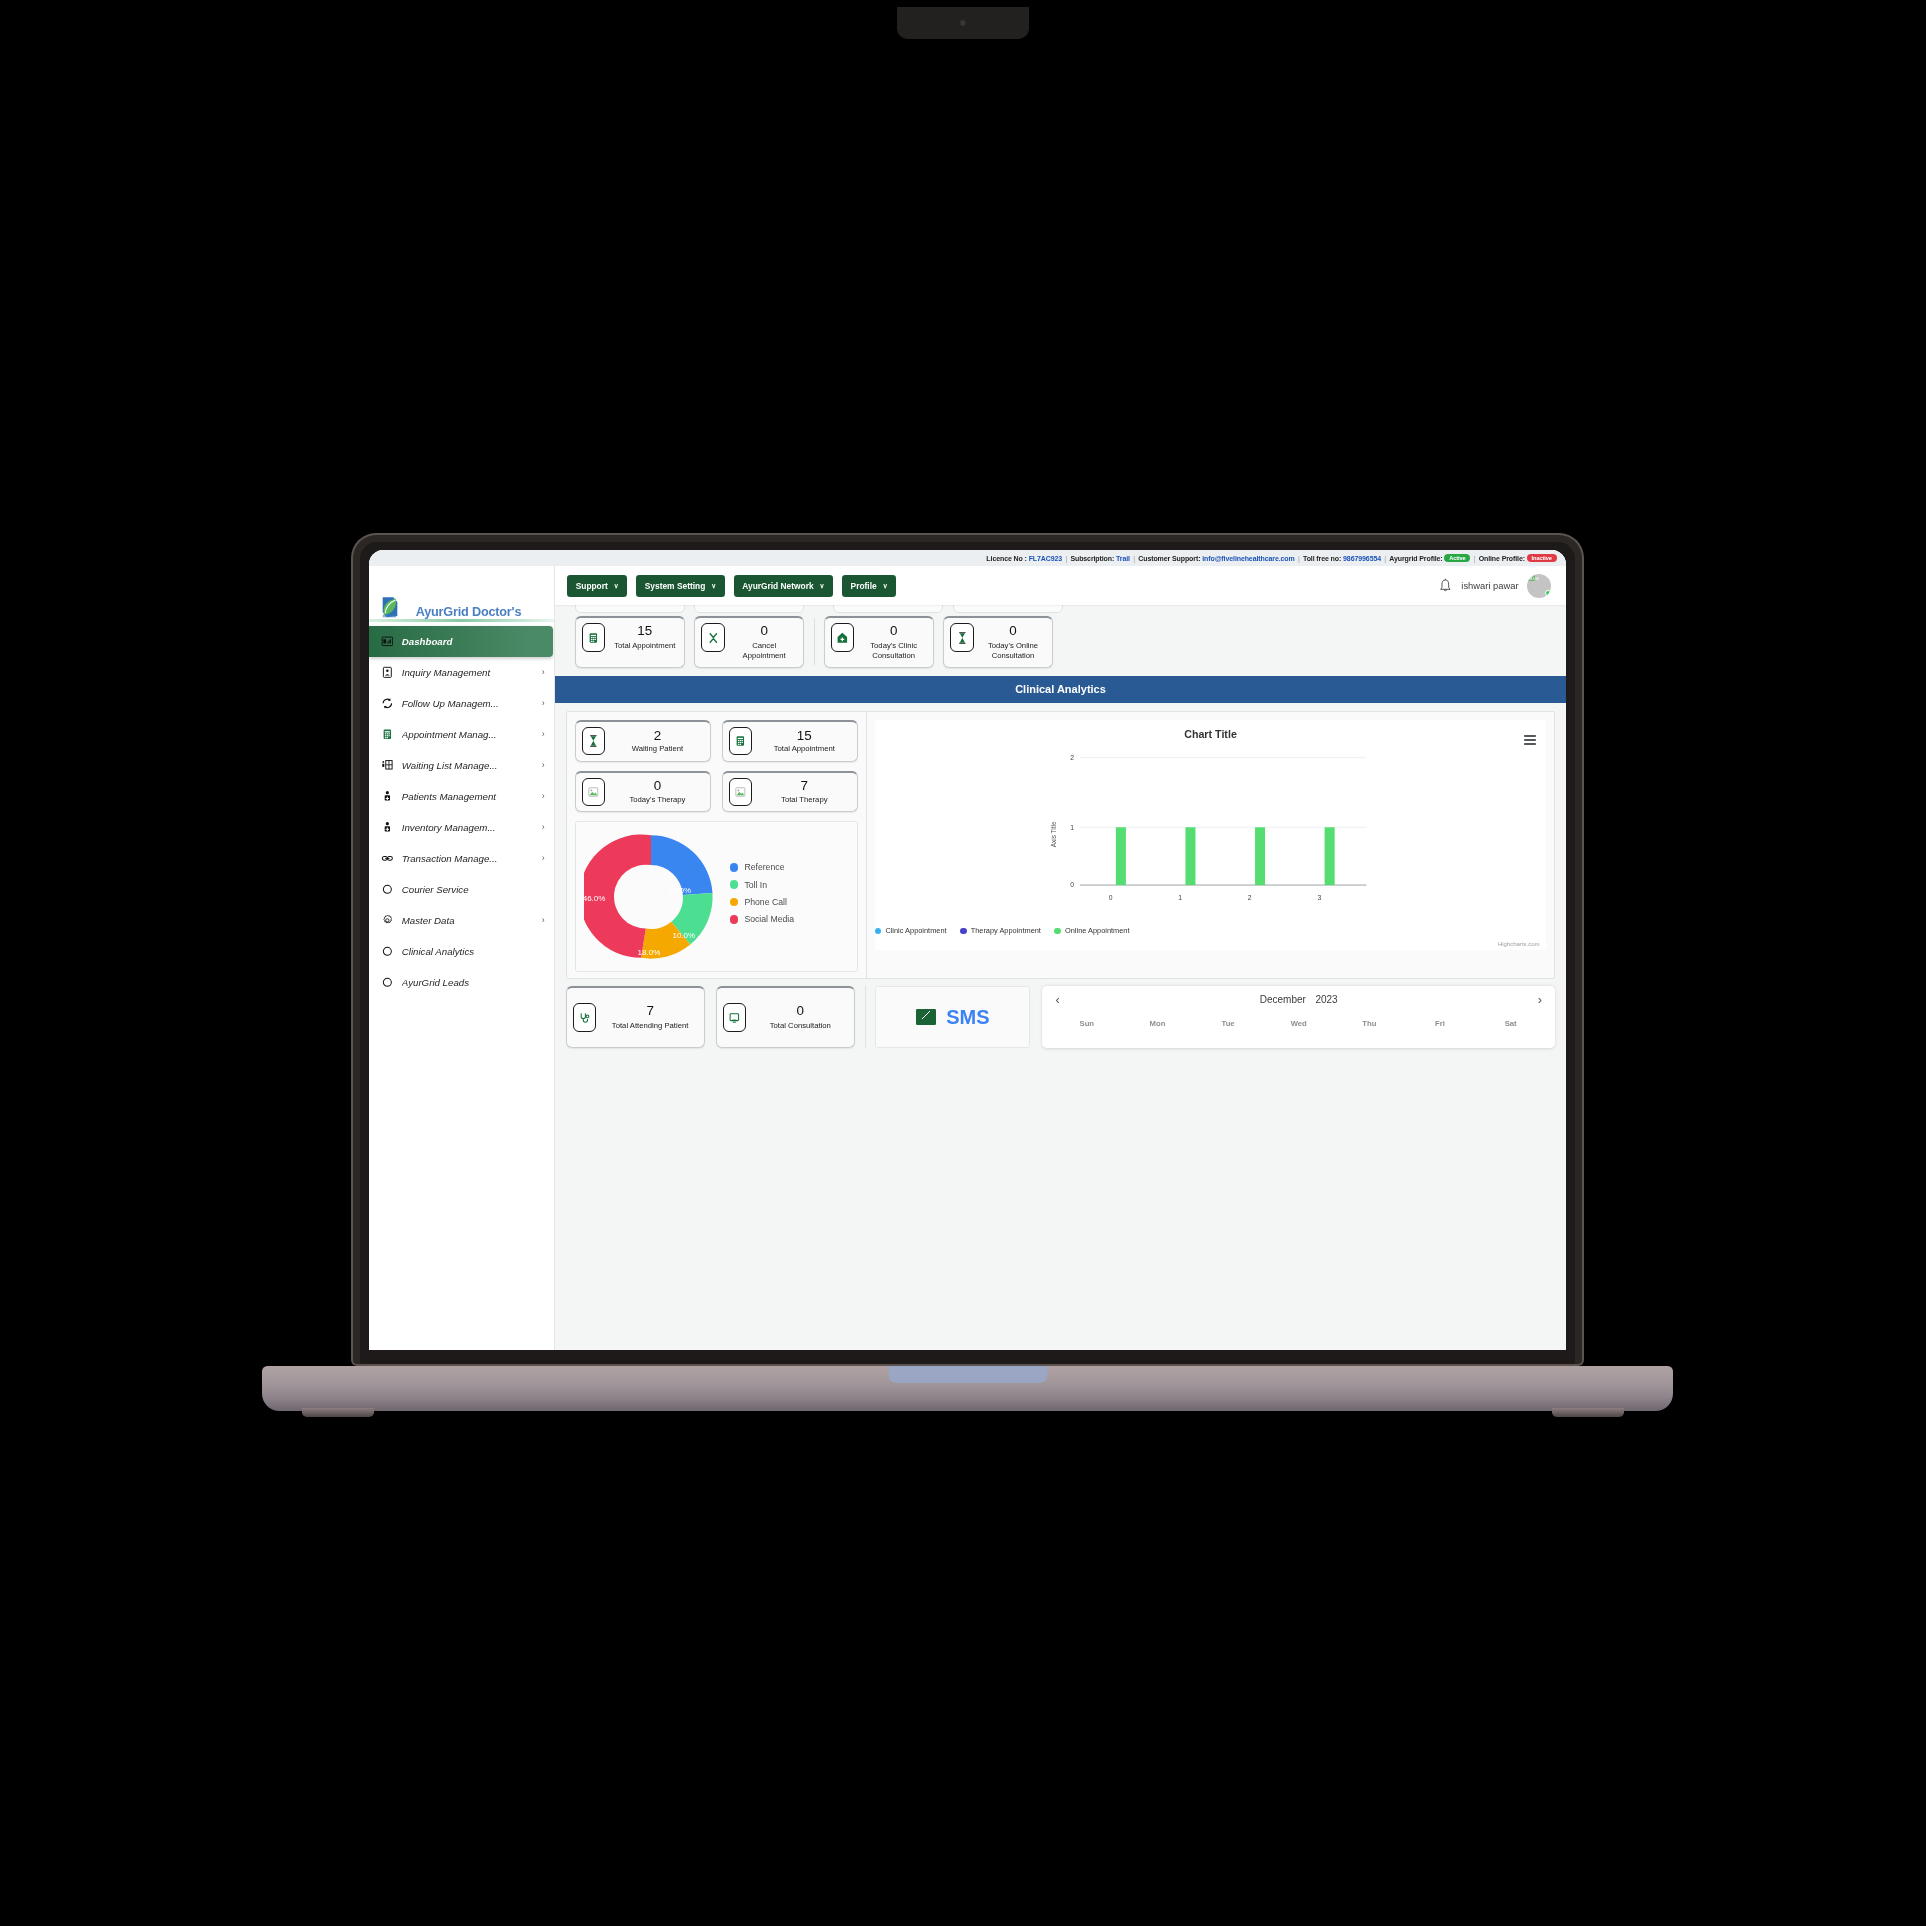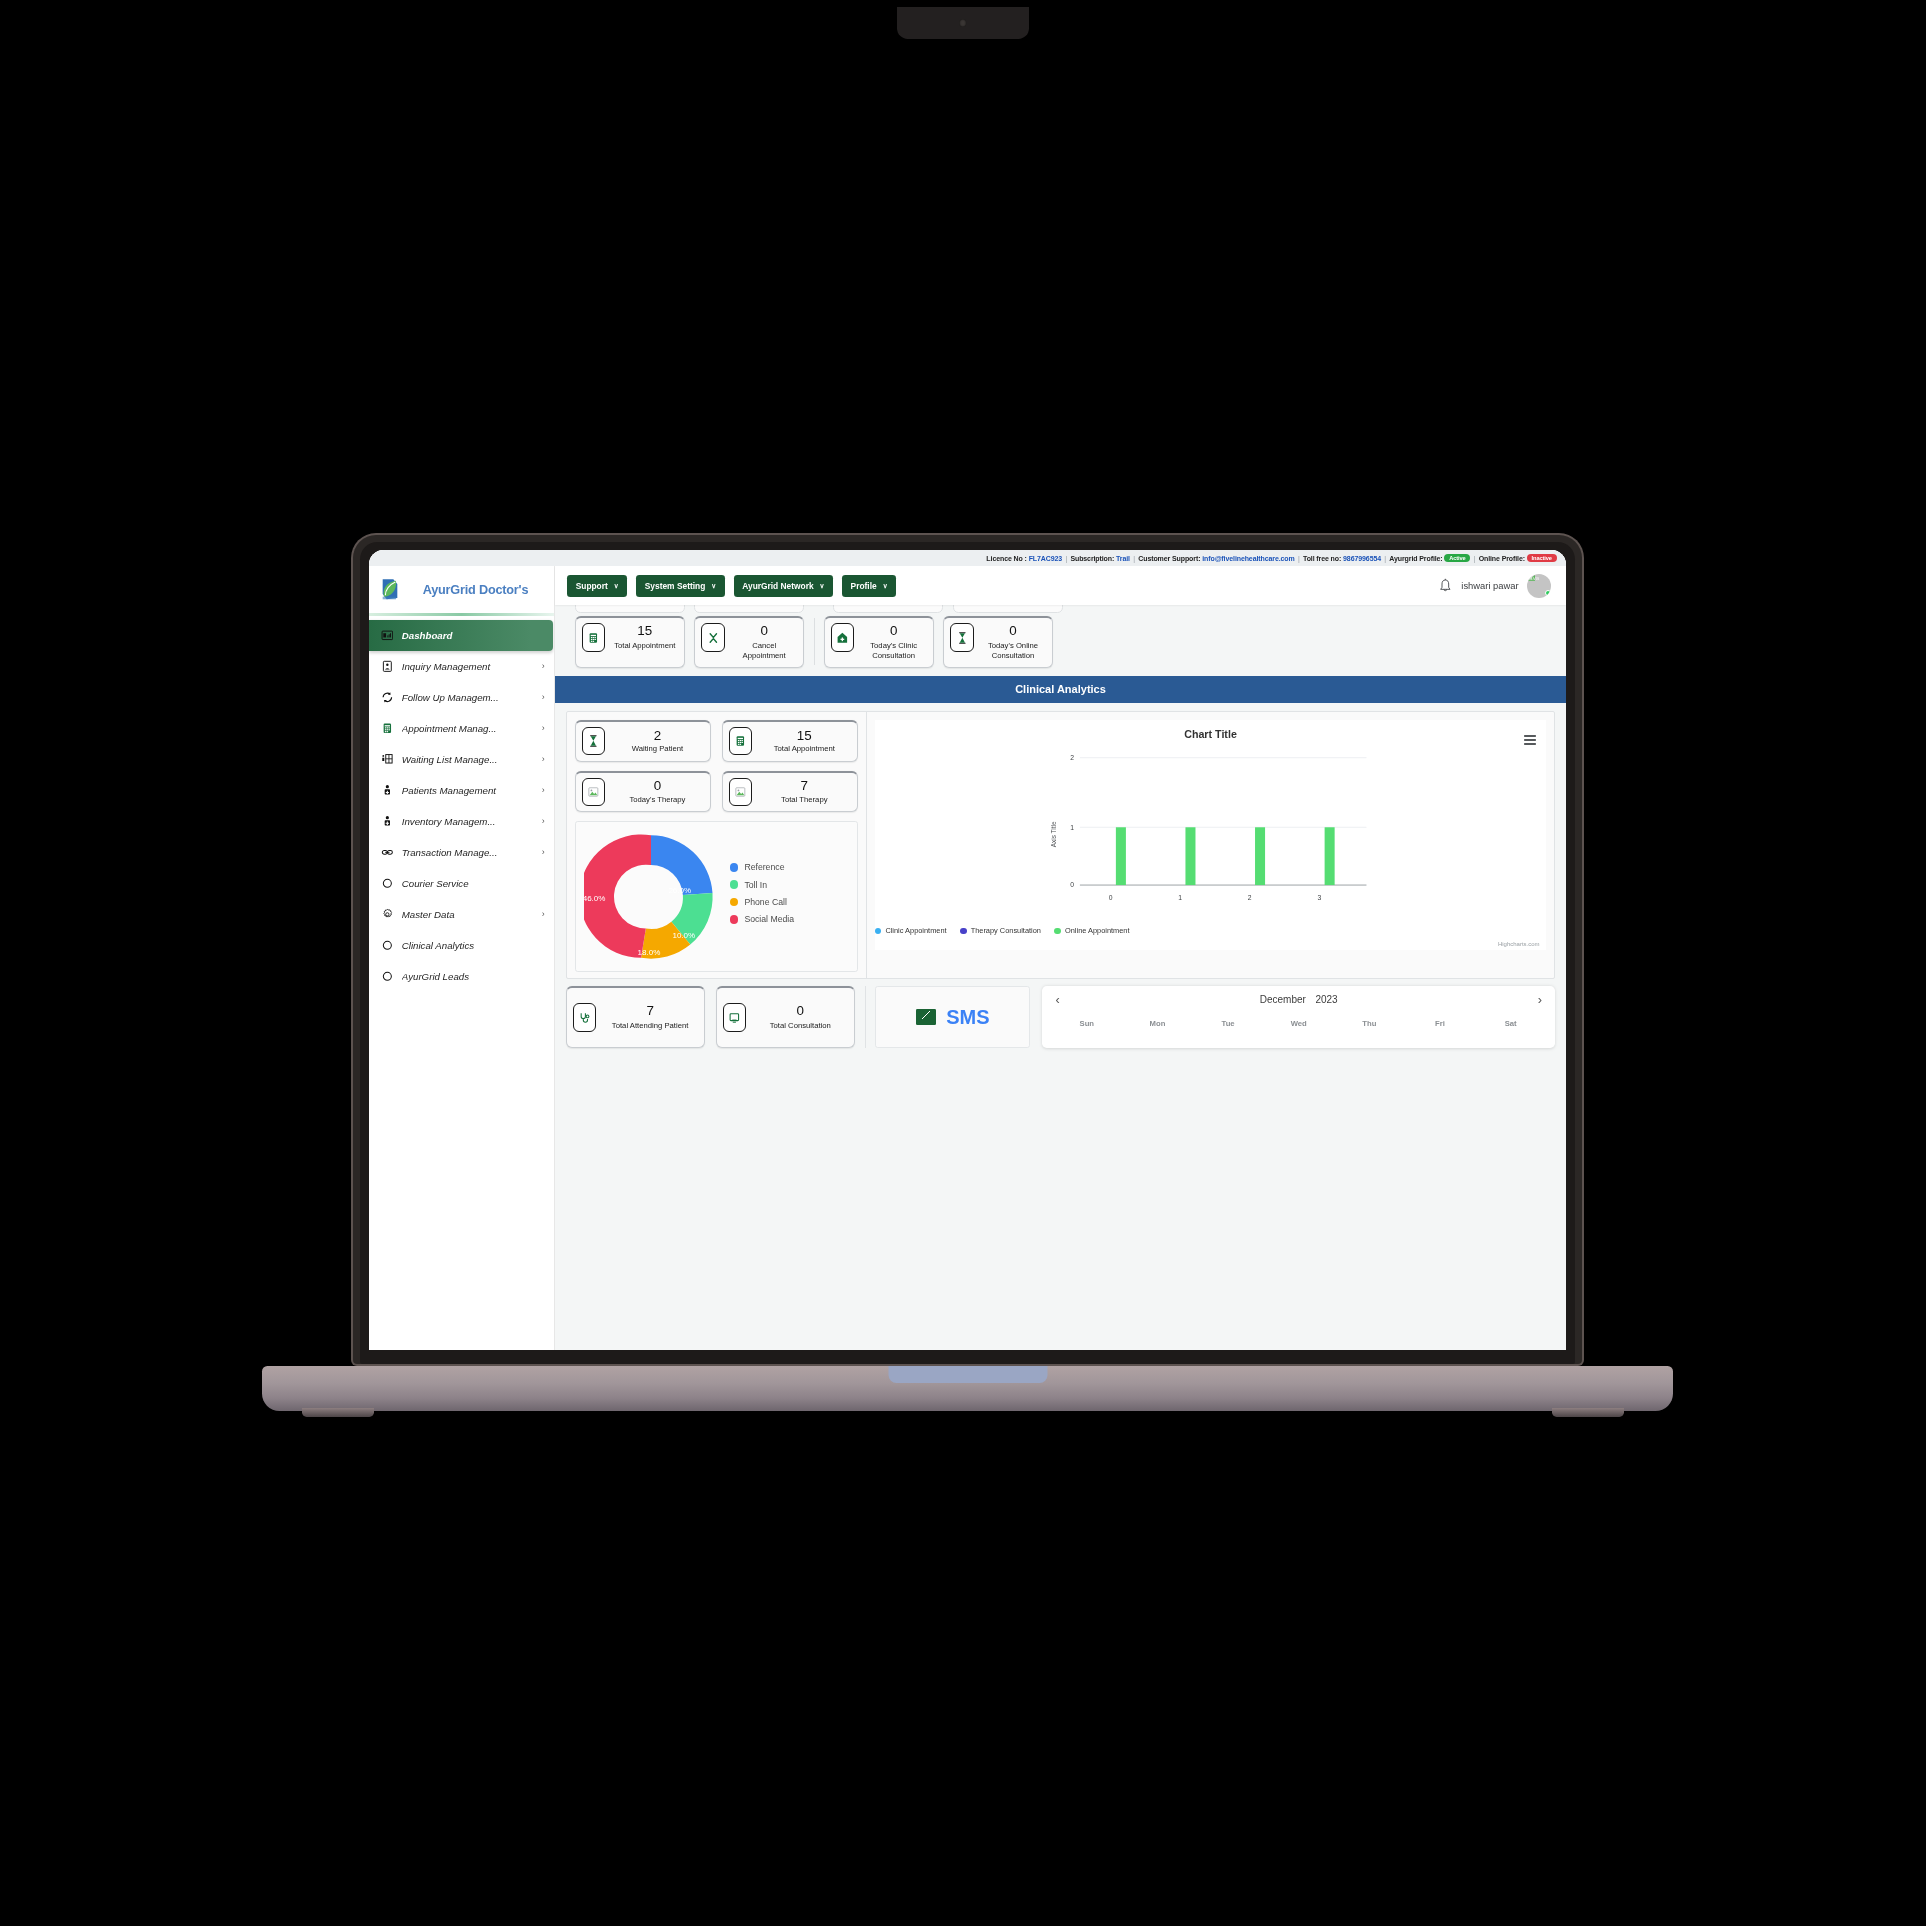--- a/index.html
+++ b/index.html
@@ -61,21 +61,21 @@
   .pill { display:inline-block; color:#fff; font-size:5.7px; font-weight:700;
           padding: 1.3px 4.7px; border-radius: 6px; line-height: 1.1; }
   .pill.active { background:#28a745; }
   .pill.inactive { background:#e03b45; }
 
   .body-row { display:flex; flex: 1 1 auto; min-height: 0; }
 
   
   .sidebar { width: 186px; background:#fff; border-right:0.7px solid #e7e7e7; flex:0 0 186px;
              display:flex; flex-direction:column; }
-  .brand { height: 47px; display:flex; align-items:center; gap:23px; padding: 0 9.4px 0 10.7px; }
+  .brand { height: 53px; display:flex; align-items:flex-end; gap:16px; padding: 0 9.4px 0 10.7px; }
   .brand-logo { width: 20px; height: 23px; position:relative; flex:0 0 20px; }
   .brand-name { color:#4a7fc1; font-size:12.7px; font-weight:700; letter-spacing:-0.2px; }
   .brand-underline { height: 2.7px; background: linear-gradient(90deg,#d8efe0,#89c9a4,#e8f5ee); }
 
   .nav { padding-top: 4px; overflow:hidden; }
   .nav-item {
     display:flex; align-items:center; gap:8px; height: 31px; padding: 0 9.4px 0 11.4px;
     font-size: 9.7px; color:#1f1f1f; cursor:pointer; position:relative;
   }
   .nav-item .label { flex:1 1 auto; white-space:nowrap; overflow:hidden; text-overflow:clip;font-style:italic; }
@@ -610,21 +610,21 @@
                       <text x="464" y="272" text-anchor="middle" font-size="11.5" fill="#3d4043" font-family="Liberation Sans, sans-serif">3</text>
                     </svg>
 
                     <div class="chart-legend" id="bar-legend">
                         <span class="item">
                           <span class="d" style="background:#3ab0f2"></span>
                           <span>Clinic Appointment</span>
                         </span>
                         <span class="item">
                           <span class="d" style="background:#4841c9"></span>
-                          <span>Therapy Consultation</span>
+                          <span>Therapy Appointment</span>
                         </span>
                         <span class="item">
                           <span class="d" style="background:#55dd72"></span>
                           <span>Online Appointment</span>
                         </span>
                       </div>
                     <div class="hc-credit">Highcharts.com</div>
                   </div>
                 </div>
 

